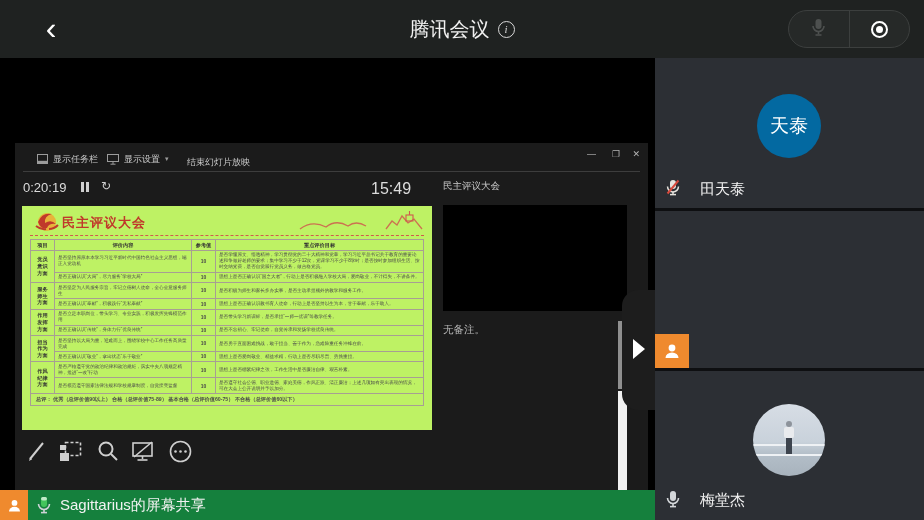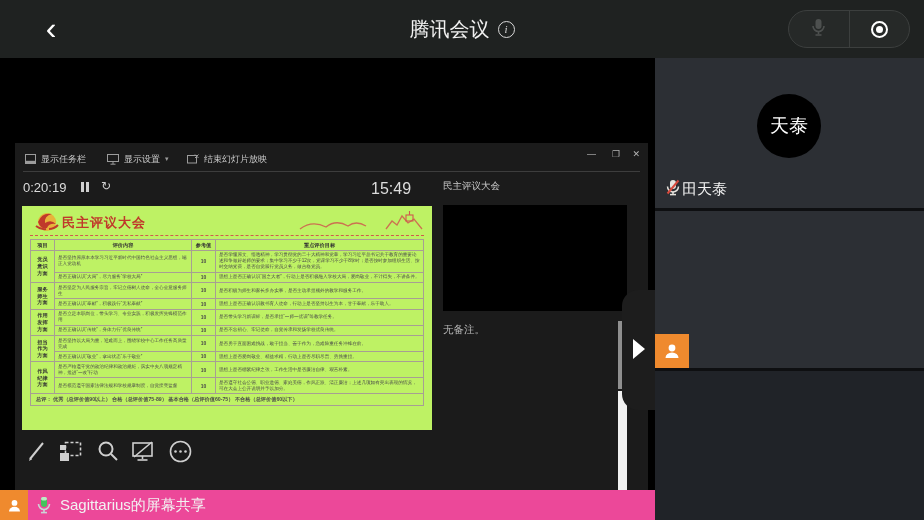--- a/index.html
+++ b/index.html
@@ -64,39 +64,39 @@
   .nav-label{font-size:11.5px;color:#e2e2e2;padding:0 2px 5px 2px;border-bottom:2px solid #ececec;}
 
   .expand-tab{left:622px;top:232px;width:34px;height:120px;background:#1d1d1d;border-radius:16px 0 0 16px;}
   .expand-tri{left:11px;top:49px;width:0;height:0;border-left:12px solid #fff;
               border-top:10px solid transparent;border-bottom:10px solid transparent;}
 
   
   .sidebar{left:655px;top:58px;width:269px;height:462px;background:#202328;}
   .tile{left:0;width:269px;background:#2c2f34;overflow:hidden;}
   .tile-sep{left:0;width:269px;height:3px;background:#0e0f11;}
-  .avatar-blue{left:102px;top:36px;width:64px;height:64px;border-radius:50%;background:#000000;
+  .avatar-blue{left:102px;top:36px;width:64px;height:64px;border-radius:50%;background:#0369a1;
                display:flex;align-items:center;justify-content:center;font-size:19px;color:#fff;font-family:Liberation Serif, serif;}
   .avatar-round{border-radius:50%;overflow:hidden;}
   .avatar-nice{left:98px;top:33px;width:72px;height:72px;background:#f4ecdc;}
   .nice-strip{left:0;top:6px;width:17px;height:60px;background:#f4d993;border-radius:50%;}
   .nice-text{left:24px;top:11px;font-size:10.5px;font-style:italic;color:#44508a;line-height:1.35;
              font-family:"DejaVu Serif",serif;}
   .nice-text .u{text-decoration:underline;}
   .avatar-photo{left:98px;top:33px;width:72px;height:72px;
                 background:linear-gradient(#d7dde5 0%,#c9d2db 52%,#b3bec8 70%,#a8b3bd 100%);}
   .rail{position:absolute;left:0;width:72px;height:1.5px;background:#eef1f4;}
   .ph-head{left:33px;top:17px;width:6px;height:6px;border-radius:50%;background:#8d939b;}
   .ph-torso{left:31px;top:23px;width:10px;height:11px;background:#e9ebee;border-radius:2px;}
   .ph-legs{left:33px;top:34px;width:6px;height:16px;background:#3d444e;}
-  .name-row{left:10px;bottom:9px;display:flex;align-items:center;gap:1px;font-size:15px;color:#f2f2f2;}
+  .name-row{left:10px;bottom:9px;display:flex;align-items:center;gap:19px;font-size:15px;color:#f2f2f2;}
   .share-badge{width:34px;height:34px;background:#ef8a2e;display:flex;align-items:center;justify-content:center;}
 
   
-  .bottombar{left:0;top:490px;width:655px;height:30px;background:#ec4899;display:flex;align-items:center;gap:8px;}
+  .bottombar{left:0;top:490px;width:655px;height:30px;background:#15803d;display:flex;align-items:center;gap:8px;}
   .bottombar .share-badge{width:28px;height:30px;flex:none;}
   .bottom-label{font-size:15px;color:#f2f2f2;}
 </style>
 </head>
 <body>
 
 <div class="screen">
 
   <div class="abs topbar">
     <div class="abs title-wrap">
@@ -119,37 +119,37 @@
         <span class="rec-ring">
             <span class="rec-dot"></span>
           </span>
       </div>
     </div>
   </div>
 
   <div class="abs share-area">
     <div class="abs ppt">
 
-      <div class="abs ppt-toolbar-item" style="left:10px;align-items:center;">
+      <div class="abs ppt-toolbar-item" style="left:22px;align-items:center;">
         <svg width="11" height="10" viewBox="0 0 11 10">
           <rect x="0.5" y="0.5" width="10" height="9" fill="none" stroke="#9c9c9c"></rect>
           <rect x="0.5" y="6.8" width="10" height="2.7" fill="#9c9c9c"></rect>
         </svg>
         <span>显示任务栏</span>
       </div>
       <div class="abs ppt-toolbar-item" style="left:92px;">
         <svg width="12" height="11" viewBox="0 0 12 11">
           <rect x="0.5" y="0.5" width="11" height="7" fill="none" stroke="#9c9c9c"></rect>
           <line x1="6" y1="8" x2="6" y2="10" stroke="#9c9c9c"></line>
           <line x1="3.5" y1="10.2" x2="8.5" y2="10.2" stroke="#9c9c9c"></line>
         </svg>
         <span>显示设置</span>
         <span style="font-size:7px;color:#9c9c9c;">▾</span>
       </div>
-      <div class="abs ppt-toolbar-item" style="left:172px;">
+      <div class="abs ppt-toolbar-item" style="left:172px;flex-direction:column;">
         <svg width="12" height="11" viewBox="0 0 12 11">
           <rect x="0.5" y="1.5" width="9" height="7.5" fill="none" stroke="#9c9c9c"></rect>
           <line x1="8" y1="0.5" x2="11.5" y2="4" stroke="#9c9c9c"></line>
           <line x1="11.5" y1="0.5" x2="8" y2="4" stroke="#9c9c9c"></line>
         </svg>
         <span>结束幻灯片放映</span>
       </div>
 
       <span class="abs wc" style="right:52px;">—</span>
       <span class="abs wc" style="right:28px;">❐</span>
@@ -336,20 +336,40 @@
     <div class="abs tile" style="top:153px;height:157px;">
       <div class="abs share-badge" style="left:0;bottom:0;">
         <svg width="20" height="20" viewBox="0 0 20 20">
           <circle cx="10" cy="7" r="3.4" fill="#fff"></circle>
           <path d="M3.5 17 a6.5 5.5 0 0 1 13 0z" fill="#fff"></path>
         </svg>
       </div>
     </div>
     <div class="abs tile-sep" style="top:310px;"></div>
 
+    <div class="abs tile" style="top:313px;height:149px;">
+      <div class="abs avatar-photo avatar-round">
+        <div class="rail" style="top:40px;"></div>
+        <div class="rail" style="top:50px;"></div>
+        <div class="abs ph-head"></div>
+        <div class="abs ph-torso"></div>
+        <div class="abs ph-legs"></div>
+      </div>
+      <div class="abs name-row">
+        <span>
+          <svg width="16" height="18" viewBox="0 0 16 18">
+            <rect x="5" y="1" width="6" height="10" rx="3" fill="#d3d6d9"></rect>
+            <path d="M2.5 8 a5.5 5.5 0 0 0 11 0" fill="none" stroke="#d3d6d9" stroke-width="1.6"></path>
+            <line x1="8" y1="13.6" x2="8" y2="16" stroke="#d3d6d9" stroke-width="1.6"></line>
+            <line x1="5" y1="16.6" x2="11" y2="16.6" stroke="#d3d6d9" stroke-width="1.6"></line>
+          </svg>
+        </span>
+        <span>梅堂杰</span>
+      </div>
+    </div>
   </div>
 
   <div class="abs bottombar">
     <div class="share-badge">
       <svg width="17" height="17" viewBox="0 0 20 20">
         <circle cx="10" cy="7" r="3.4" fill="#fff"></circle>
         <path d="M3.5 17 a6.5 5.5 0 0 1 13 0z" fill="#fff"></path>
       </svg>
     </div>
     <span>

